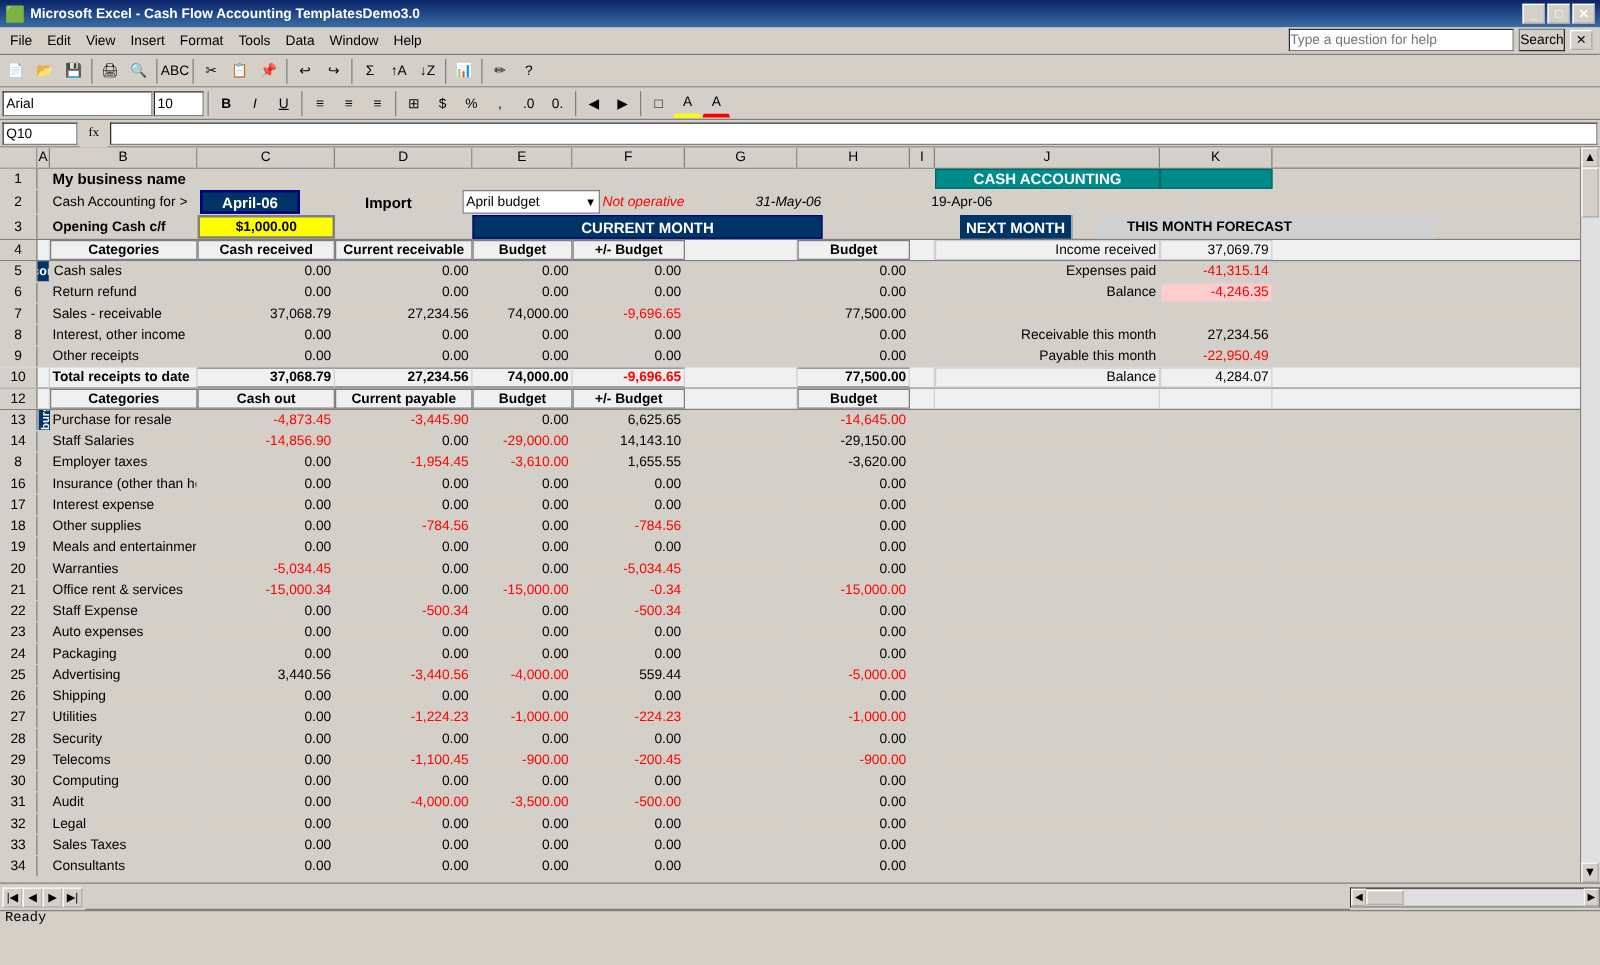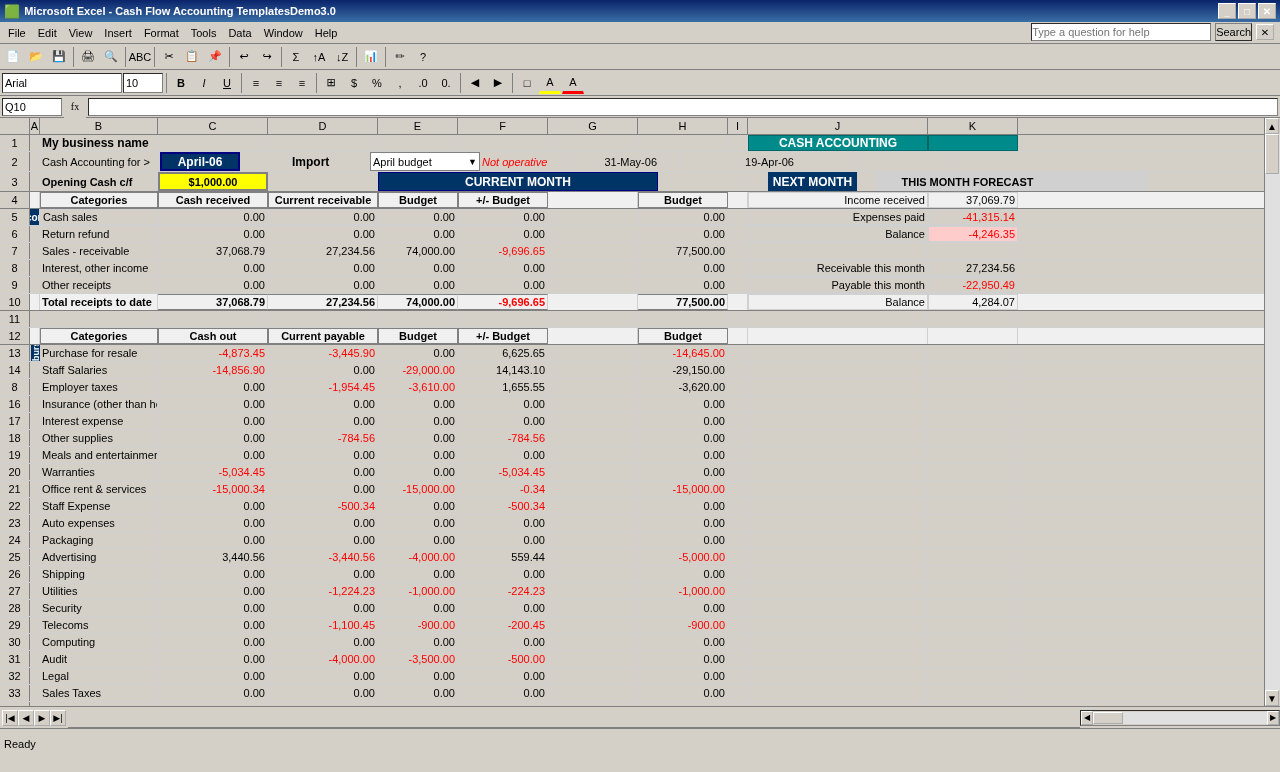--- a/index.html
+++ b/index.html
@@ -25,21 +25,21 @@
     .tb-separator { width: 1px; height: 20px; background: #808080; margin: 0 2px; }
     .font-box { width: 120px; height: 20px; border: 1px inset #808080; background: white; font-size: 11px; padding: 0 2px; }
     .size-box { width: 40px; height: 20px; border: 1px inset #808080; background: white; font-size: 11px; padding: 0 2px; }
     
     
     #formulabar { background: #d4d0c8; height: 22px; display: flex; align-items: center; border-bottom: 1px solid #808080; padding: 0 2px; gap: 2px; }
     .cell-ref { width: 60px; height: 18px; border: 1px inset #808080; background: white; font-size: 11px; padding: 0 2px; }
     .formula-input { flex: 1; height: 18px; border: 1px inset #808080; background: white; font-size: 11px; padding: 0 2px; }
     
     
-    #statusbar { background: #d4d0c8; height: 22px; display: flex; align-items: flex-end; padding: 0 4px; border-top: 1px solid #808080; font-size: 11px; }
+    #statusbar { background: #d4d0c8; height: 22px; display: flex; align-items: flex-start; padding: 0 4px; border-top: 1px solid #808080; font-size: 11px; font-family: Liberation Mono, monospace; }
     .sheet-tab { padding: 2px 8px; border: 1px solid #808080; background: #d4d0c8; font-size: 11px; cursor: pointer; height: 18px; display: flex; align-items: center; margin-right: 1px; }
     .sheet-tab.active { background: white; font-weight: bold; border-bottom: 1px solid white; }
     
     
     #scrollbar-v { width: 14px; background: #d4d0c8; border-left: 1px solid #808080; display: flex; flex-direction: column; }
     
     
     #main-area { display: flex; flex-direction: column; height: calc(772px - 22px - 22px - 22px - 26px - 26px - 22px); }
     #sheet-area { flex: 1; overflow: hidden; display: flex; }
     #bottom-area { display: flex; flex-direction: column; }
@@ -200,21 +200,21 @@
         <div class="grid-cell c1"></div>
         <div class="grid-cell" style="width:120px; min-width:120px; font-size:11px; padding:0 2px; align-items:center; display:flex;">Cash Accounting for &gt;</div>
         <div class="grid-cell" style="width:80px; min-width:80px; background:#003366; color:white; font-weight:bold; justify-content:center; border:2px solid #000080; font-size:12px;">April-06</div>
         <div class="grid-cell" style="width:50px; min-width:50px;"></div>
         <div class="grid-cell c5" style="font-weight:bold; font-size:12px;">Import</div>
         <div class="grid-cell" style="width:110px; min-width:110px; border:1px solid #808080; background:white; justify-content:space-between;">
           <span>April budget</span>
           <span style="font-size:9px;">▼</span>
         </div>
         <div class="grid-cell" style="width:90px; min-width:90px; color:red; font-style:italic;">Not operative</div>
-        <div class="grid-cell c8" style="text-align:right; justify-content:flex-end;">31-May-06</div>
+        <div class="grid-cell c8" style="text-align:right; justify-content:flex-end;font-style:italic;">31-May-06</div>
         <div class="grid-cell c9"></div>
         <div class="grid-cell c10" style="text-align:center; justify-content:center;">19-Apr-06</div>
         <div class="grid-cell c11"></div>
       </div>
 
       <div class="grid-row" style="border-bottom:1px solid #808080; height:20px;">
         <div class="grid-cell rn">3</div>
         <div class="grid-cell c1"></div>
         <div class="grid-cell c2" style="font-weight:bold;">Opening Cash c/f</div>
         <div class="grid-cell c3" style="background:#ffff00; border:2px solid #808080; justify-content:center; font-weight:bold;">$1,000.00</div>
@@ -326,34 +326,20 @@
         <div class="grid-cell c4" style="justify-content:flex-end; font-weight:bold; border-top:1px solid #808080; border-bottom:1px solid #808080;">27,234.56</div>
         <div class="grid-cell c5" style="justify-content:flex-end; font-weight:bold; border-top:1px solid #808080; border-bottom:1px solid #808080;">74,000.00</div>
         <div class="grid-cell c6" style="justify-content:flex-end; color:red; font-weight:bold; border-top:1px solid #808080; border-bottom:1px solid #808080;">-9,696.65</div>
         <div class="grid-cell c7"></div>
         <div class="grid-cell c8" style="justify-content:flex-end; font-weight:bold; border-top:1px solid #808080; border-bottom:1px solid #808080;">77,500.00</div>
         <div class="grid-cell c9"></div>
         <div class="grid-cell c10" style="justify-content:flex-end; border:1px solid #d0d0d0;">Balance</div>
         <div class="grid-cell c11" style="justify-content:flex-end; border:1px solid #d0d0d0;">4,284.07</div>
       </div>
 
-      <div class="grid-row" style="border-bottom:1px solid #d0d0d0; height:17px;">
-        <div class="grid-cell rn">11</div>
-        <div class="grid-cell c1"></div>
-        <div class="grid-cell c2"></div>
-        <div class="grid-cell c3"></div>
-        <div class="grid-cell c4"></div>
-        <div class="grid-cell c5"></div>
-        <div class="grid-cell c6"></div>
-        <div class="grid-cell c7"></div>
-        <div class="grid-cell c8"></div>
-        <div class="grid-cell c9"></div>
-        <div class="grid-cell c10"></div>
-        <div class="grid-cell c11"></div>
-      </div>
 
       <div class="grid-row" style="border-bottom:1px solid #808080; height:17px; background:#f0f0f0;">
         <div class="grid-cell rn">12</div>
         <div class="grid-cell c1"></div>
         <div class="grid-cell c2" style="border:1px solid #808080; justify-content:center; font-weight:bold;">Categories</div>
         <div class="grid-cell c3" style="border:1px solid #808080; justify-content:center; font-weight:bold;">Cash out</div>
         <div class="grid-cell c4" style="border:1px solid #808080; justify-content:center; font-weight:bold;">Current payable</div>
         <div class="grid-cell c5" style="border:1px solid #808080; justify-content:center; font-weight:bold;">Budget</div>
         <div class="grid-cell c6" style="border:1px solid #808080; justify-content:center; font-weight:bold;">+/- Budget</div>
         <div class="grid-cell c7"></div>

